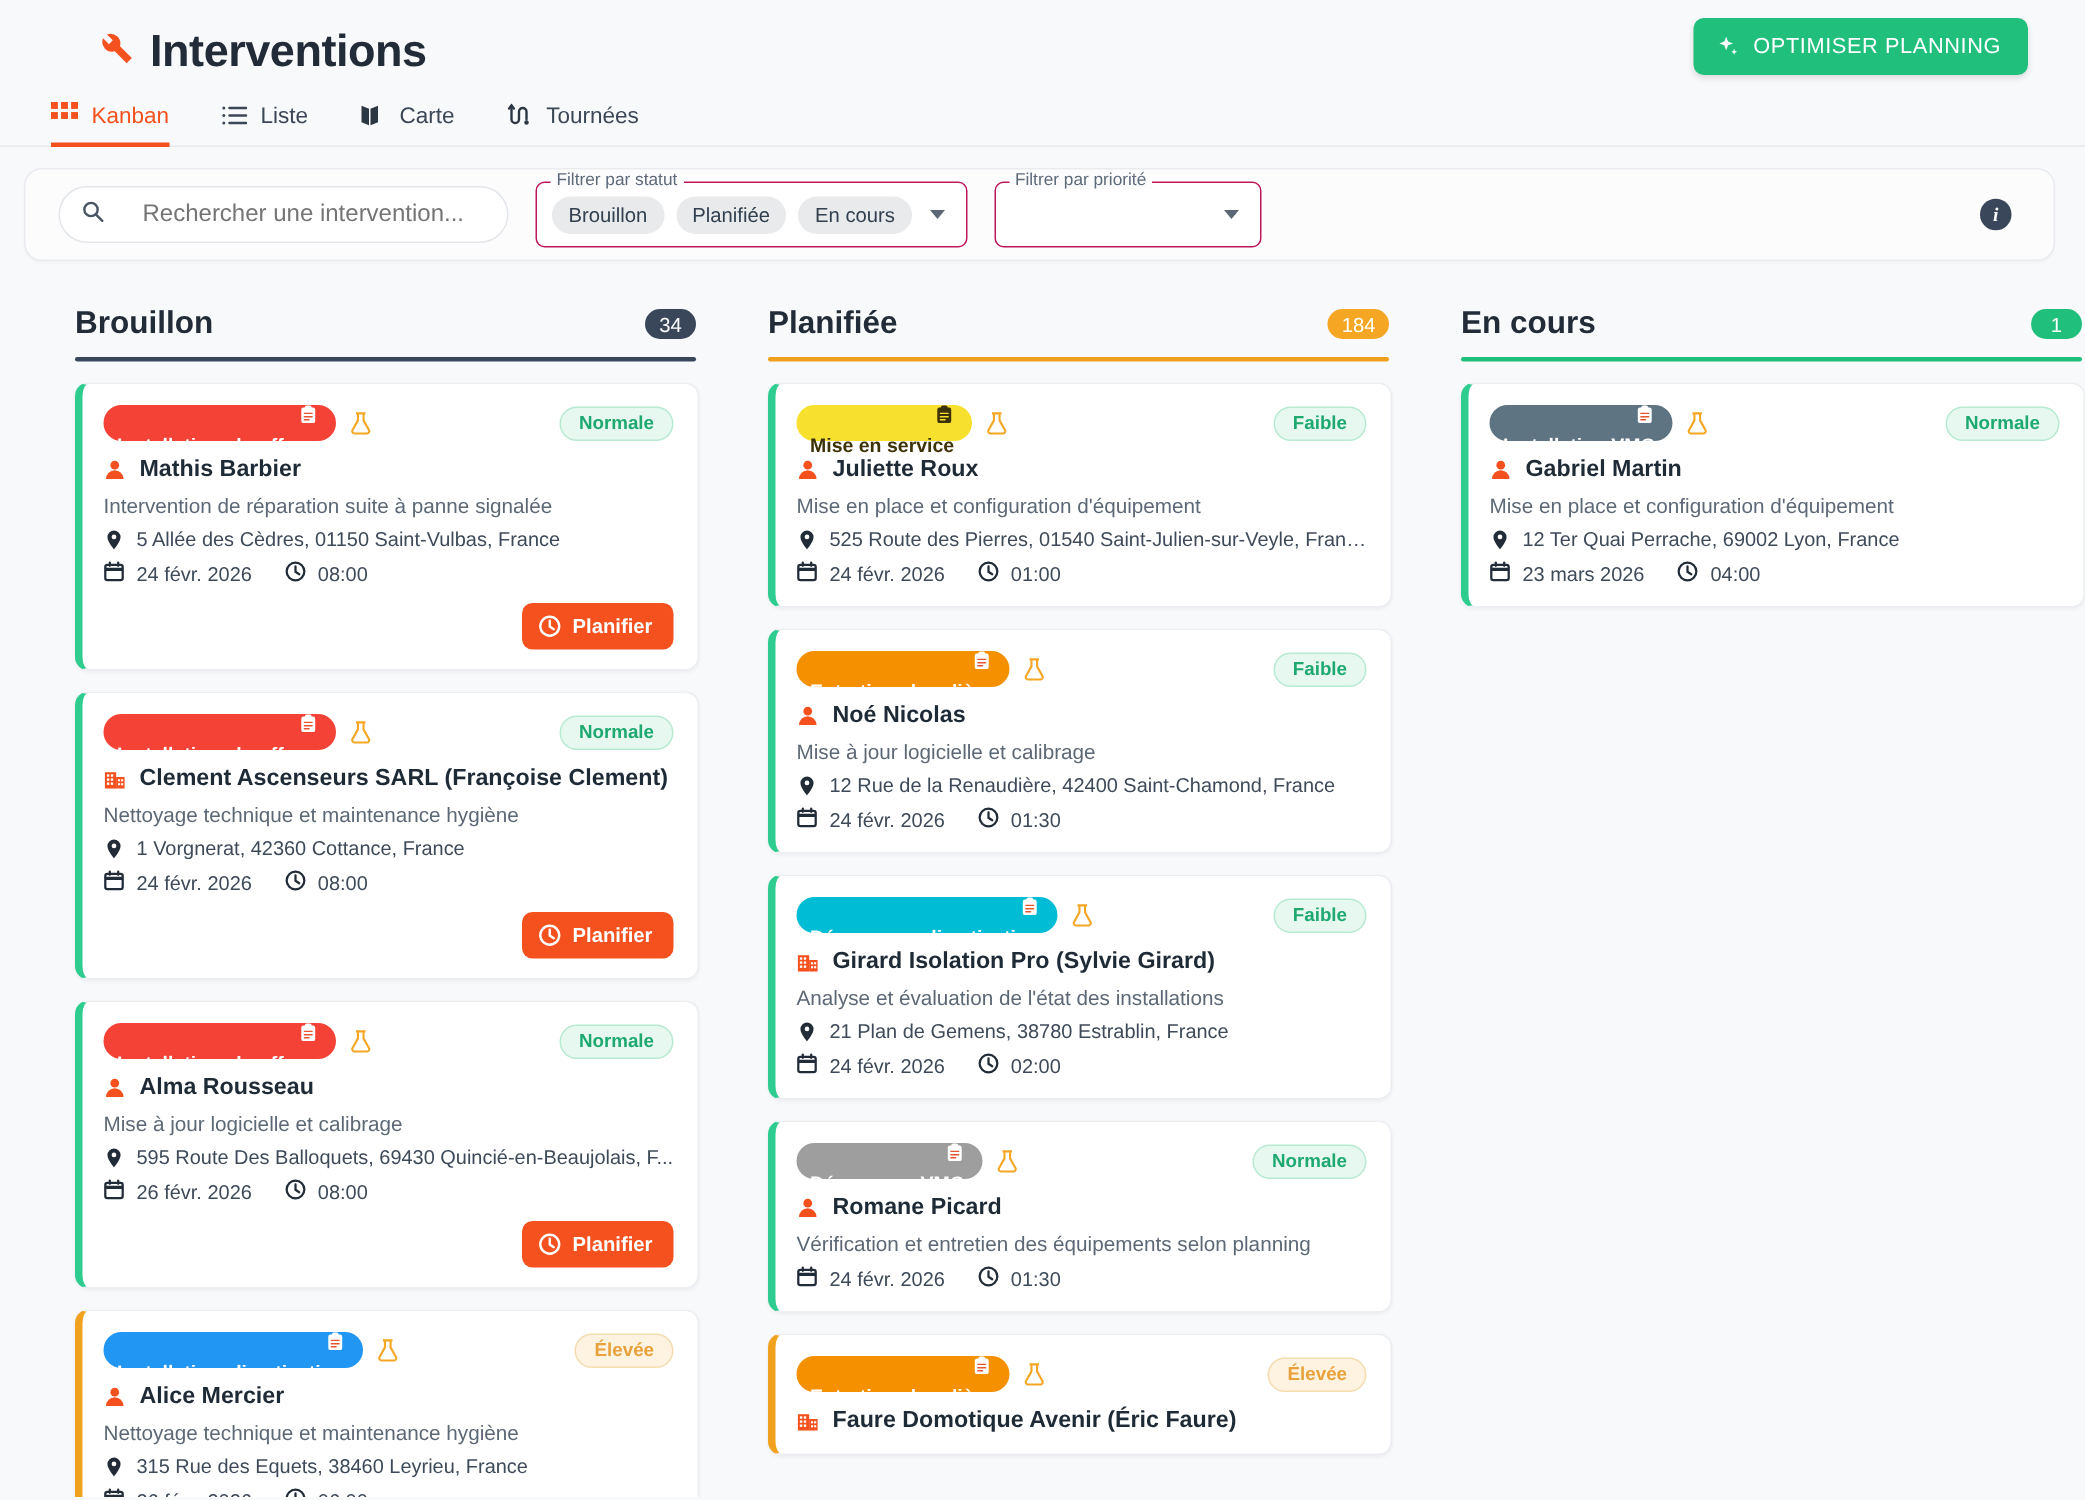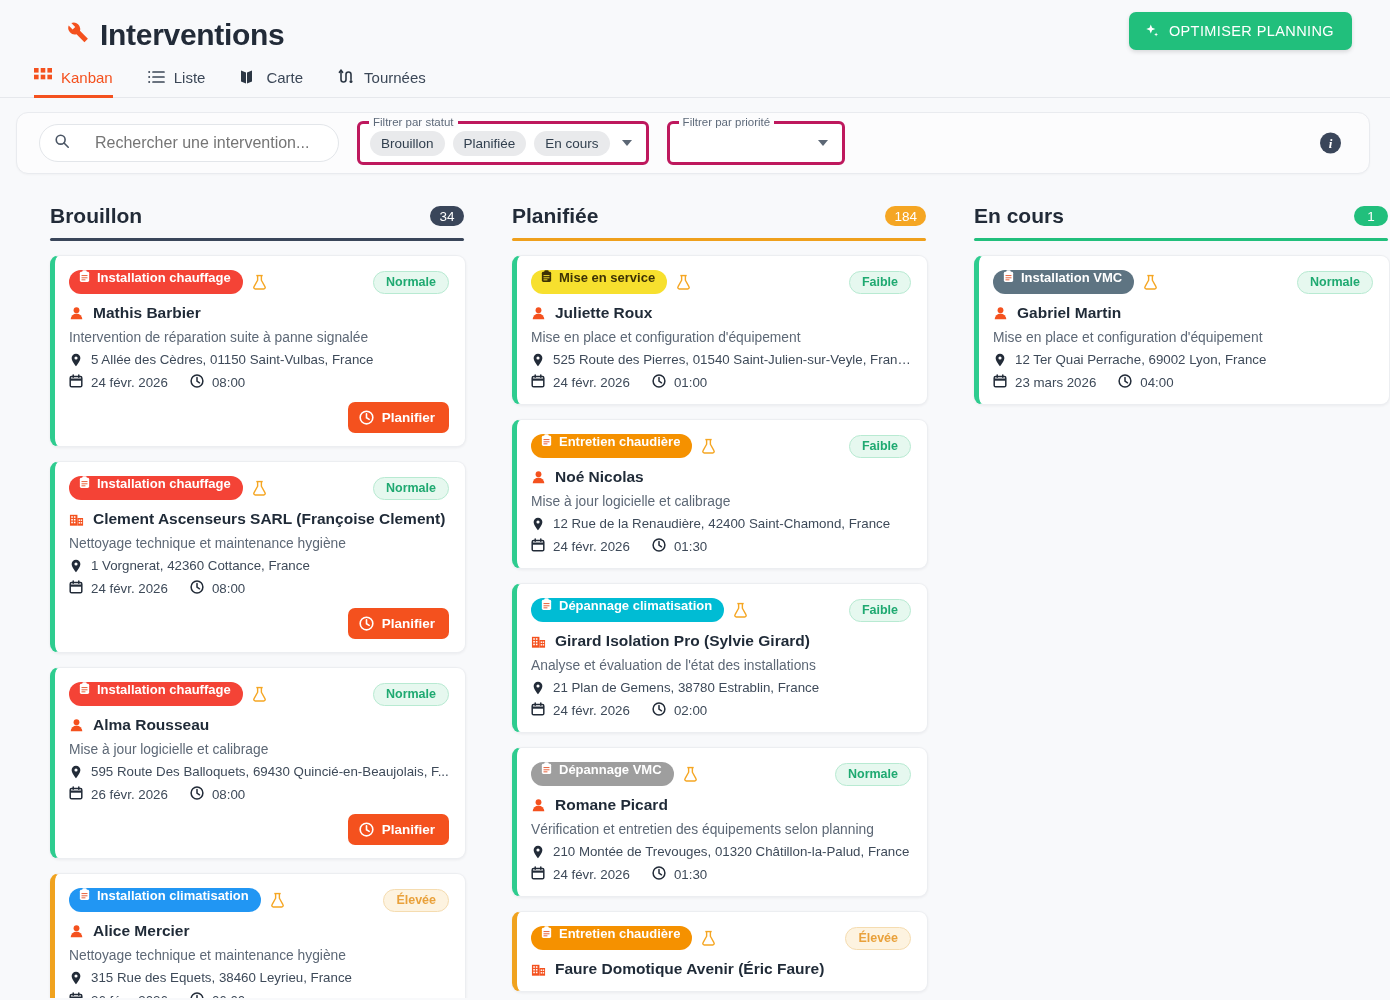--- a/index.html
+++ b/index.html
@@ -76,21 +76,21 @@
   }
   .search-box input {
     border: none; outline: none; background: transparent;
     font-size: 16px; color: #8a8f98; width: 100%;
     font-family: "Liberation Sans", sans-serif;
     margin-left: 16px;
   }
   .field {
     position: relative;
     margin-left: 18px;
-    border: 3px solid #be185d; border-radius: 6px;
+    border: 1px solid #be185d; border-radius: 6px;
     height: 44px;
     display: flex; align-items: center;
     padding: 0 8px 0 10px; gap: 8px;
     background: #fff;
   }
   .field-label {
     position: absolute; top: -8px; left: 9px;
     background: #fcfcfd; padding: 0 4px;
     font-size: 11.5px; color: #5e6a7a;
   }
@@ -148,24 +148,25 @@
     border-radius: 9px;
     border-left-width: 5px; border-left-style: solid;
     box-shadow: 0 1px 3px rgba(16,24,40,.06);
     padding: 14px 16px 13px 14px;
     position: relative;
     cursor: pointer;
   }
   .card-top { display: flex; align-items: center; gap: 9px; }
   .type-badge {
     border-radius: 13px; height: 24px;
-    display: inline-flex; align-items: flex-start; gap: 6px;
+    display: inline-flex; align-items: flex-end; gap: 6px;
     padding: 0 12px 0 9px;
     font-size: 13px; font-weight: bold; color: #fff;
     white-space: nowrap;
+    flex-direction: column;
   }
   .type-badge.dark-text { color: #3d3205; }
   .clip-icon { width: 13px; height: 13px; display:block; }
   .flask-icon { width: 15px; height: 17px; display:block; }
   .prio-badge {
     margin-left: auto;
     border-radius: 12px; height: 23px;
     display: inline-flex; align-items: center;
     padding: 0 12px; font-size: 12.5px; font-weight: bold;
     border: 1px solid;
@@ -720,27 +721,20 @@
         <span class="prio-badge" style="background:#e6f8ef;color:#1fa971;border-color:#b8ead2">Normale</span>
       </div>
       <div class="client-row">
         <span class="client-icon"><svg viewBox="0 0 16 16" width="15" height="15">
                 <circle cx="8" cy="4.4" r="3.1" fill="#f4511e"></circle>
                 <path d="M1.8 14.2a6.2 6.2 0 0 1 12.4 0z" fill="#f4511e"></path>
               </svg></span>
         <span class="client-name">Romane Picard</span>
       </div>
           <div class="desc">Vérification et entretien des équipements selon planning</div>
-      <div class="meta-row">
-        <span class="mi"><svg viewBox="0 0 14 16" width="14" height="14">
-                <path d="M7 .8a5 5 0 0 0-5 5c0 3.8 5 9.4 5 9.4s5-5.6 5-9.4a5 5 0 0 0-5-5z" fill="#222b38"></path>
-                <circle cx="7" cy="5.7" r="1.8" fill="#fff"></circle>
-              </svg></span>
-        <span class="addr">210 Montée de Trevouges, 01320 Châtillon-la-Palud, France</span>
-      </div>
       <div class="meta-line">
         <span class="meta-item">
           <span class="mi"><svg viewBox="0 0 14 14" width="14" height="14" fill="none" stroke="#222b38" stroke-width="1.5">
                   <rect x="1.2" y="2.6" width="11.6" height="10.2" rx="1.4"></rect>
                   <path d="M1.2 5.6h11.6" stroke-width="2.2"></path>
                   <path d="M4.2 1v2.2M9.8 1v2.2" stroke-linecap="round"></path>
                 </svg></span>
           <span>24 févr. 2026</span>
         </span>
         <span class="meta-item">

